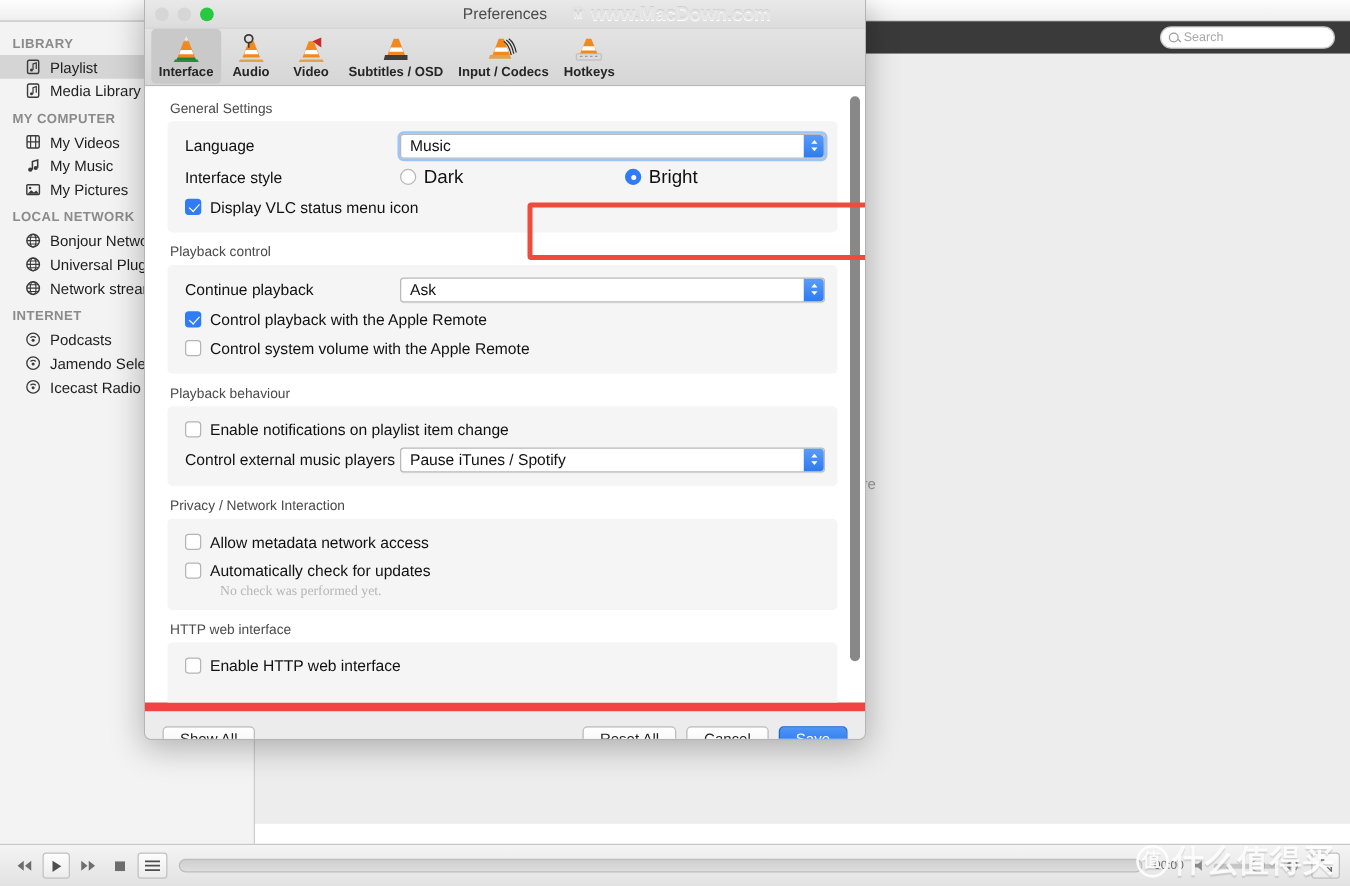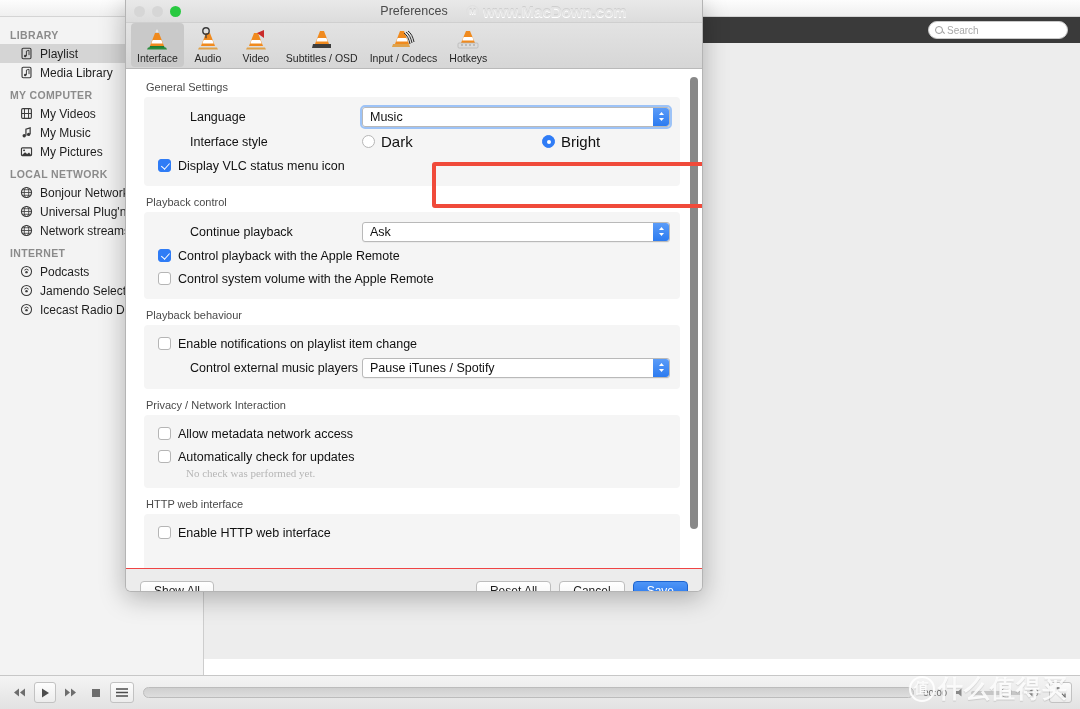--- a/index.html
+++ b/index.html
@@ -89,21 +89,21 @@
     pointer-events:none; white-space:nowrap; display:flex; align-items:center; gap:3px;
   }
   .wm-circle{ width:26px;height:26px;border-radius:50%;border:2.5px solid rgba(255,255,255,.9);
               display:flex;align-items:center;justify-content:center;font-size:15px;}
 
   
   .bg-frag { position:absolute; left:690px; top:380px; font-size:12px; color:#9a9a9a; }
 
   
   .prefs {
-    position:absolute; left:125px; top:0; width:578px; height:592px;
+    position:absolute; left:115px; top:0; width:578px; height:592px;
     background:#ececec;
     border:1px solid #b4b4b4; border-top:none;
     border-radius:0 0 6px 6px;
     box-shadow:0 6px 26px rgba(0,0,0,.28);
     overflow:hidden;
   }
   .prefs-titlebar {
     height:23px; position:relative;
     background:linear-gradient(#e9e9e9,#dcdcdc);
     border-bottom:1px solid #cfcfcf;
@@ -130,36 +130,36 @@
     height:46px; background:linear-gradient(#e3e3e3,#d6d6d6);
     border-bottom:1px solid #b9b9b9;
     display:flex; align-items:flex-start; padding-left:5px; gap:0;
   }
   .tbitem {
     width:auto; min-width:48px; padding:2px 6px 2px 6px; height:44px;
     display:flex; flex-direction:column; align-items:center; justify-content:flex-start;
     border-radius:4px;
   }
   .tbitem.active { background:#c9c9c9; }
-  .tbitem .lbl { font-size:10.5px; color:#262626; margin-top:1px; white-space:nowrap; }
+  .tbitem .lbl { font-size:10.5px; color:#262626; margin-top:1px; white-space:nowrap;font-weight:bold; }
   .cone { width:26px; height:26px; display:block; }
 
   .pane {
     position:relative;
     height:500px; background:#fff; margin:0; overflow:hidden;
-    border-bottom:1px solid #ef4444;
+    border-bottom:7px solid #ef4444;
   }
   .pane-inner { padding:10px 22px 0 18px; }
 
   .grp-title { font-size:11px; color:#4a4a4a; margin:10px 0 4px 2px; }
   .grp-title:first-child { margin-top:2px; }
   .grp-box { background:#f5f5f5; border-radius:4px; padding:7px 10px 9px 10px; }
 
   .row { display:flex; align-items:center; min-height:25px; }
-  .row-lbl { font-size:12.5px; color:#111; width:176px; flex:none; padding-left:4px;margin-left:32px;}
+  .row-lbl { font-size:12.5px; color:#111; width:176px; flex:none; padding-left:4px;}
 
   .popup {
     flex:1; height:20px; background:#fff;
     border:1px solid #b9b9b9; border-radius:3px;
     display:flex; align-items:center; position:relative;
     font-size:12.5px; color:#111; padding-left:7px;
     box-shadow:0 1px 0 rgba(0,0,0,.04);
   }
   .popup .arrows {
     position:absolute; right:0; top:0; bottom:0; width:16px;

